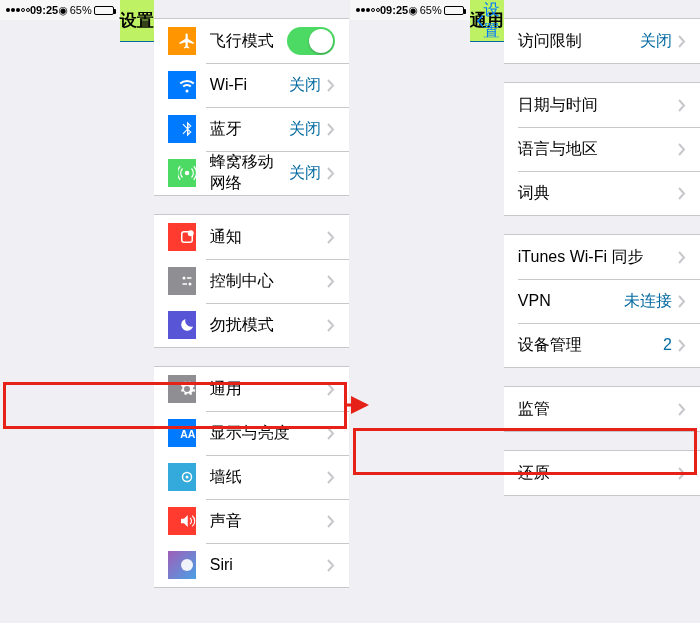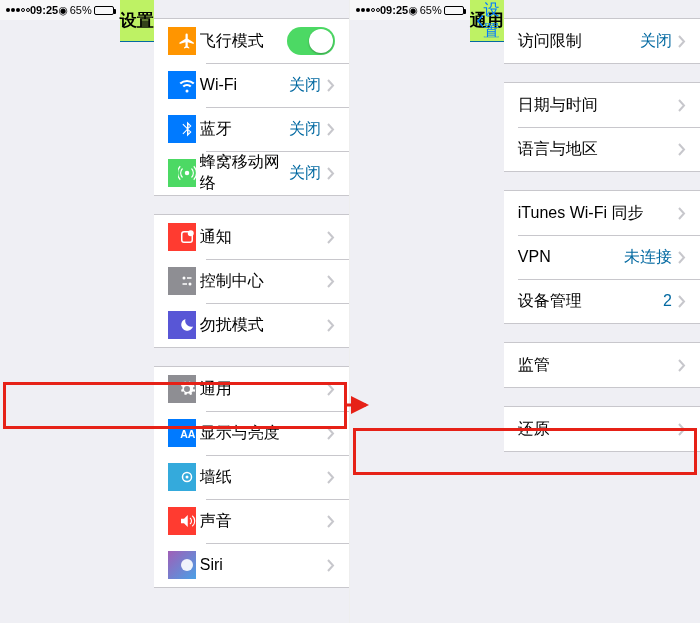--- a/index.html
+++ b/index.html
@@ -72,21 +72,21 @@
   }
   .row + .row::before {
     content: ""; position: absolute; left: 52px; right: 0; top: 0;
     height: 0.5px; background: #c8c7cc;
   }
   .row.no-icon + .row.no-icon::before,
   .row.no-icon::before { left: 14px; }
   .icon {
     width: 28px; height: 28px; border-radius: 0;
     display: flex; align-items: center; justify-content: center;
-    margin-right: 4px; flex-shrink: 0; padding-left: 10px;
+    margin-right: 14px; flex-shrink: 0; padding-left: 10px;
   }
   .icon svg { width: 18px; height: 18px; }
   .row-label { font-size: 16px; color: #000; flex: 1; }
   .row-value { font-size: 16px; color: #0369a1; margin-right: 6px; }
   .chevron { color: #c7c7cc; }
   .chevron svg { width: 8px; height: 13px; display: block; }
 
   .toggle {
     width: 48px; height: 28px; border-radius: 14px; background: #4cd964;
     position: relative;
@@ -373,20 +373,28 @@
           </span>
       </div>
       <div class="row no-icon">
         <div class="row-label">语言与地区</div>
         <span class="chevron">
             <svg viewBox="0 0 8 13">
               <path d="M1 1l5 5.5L1 12" stroke="#c7c7cc" stroke-width="2" fill="none"></path>
             </svg>
           </span>
       </div>
+      <div class="row no-icon">
+        <div class="row-label">词典</div>
+        <span class="chevron">
+            <svg viewBox="0 0 8 13">
+              <path d="M1 1l5 5.5L1 12" stroke="#c7c7cc" stroke-width="2" fill="none"></path>
+            </svg>
+          </span>
+      </div>
     </div>
 
     <div class="group">
       <div class="row no-icon">
         <div class="row-label">iTunes Wi-Fi 同步</div>
         <span class="chevron">
             <svg viewBox="0 0 8 13">
               <path d="M1 1l5 5.5L1 12" stroke="#c7c7cc" stroke-width="2" fill="none"></path>
             </svg>
           </span>

